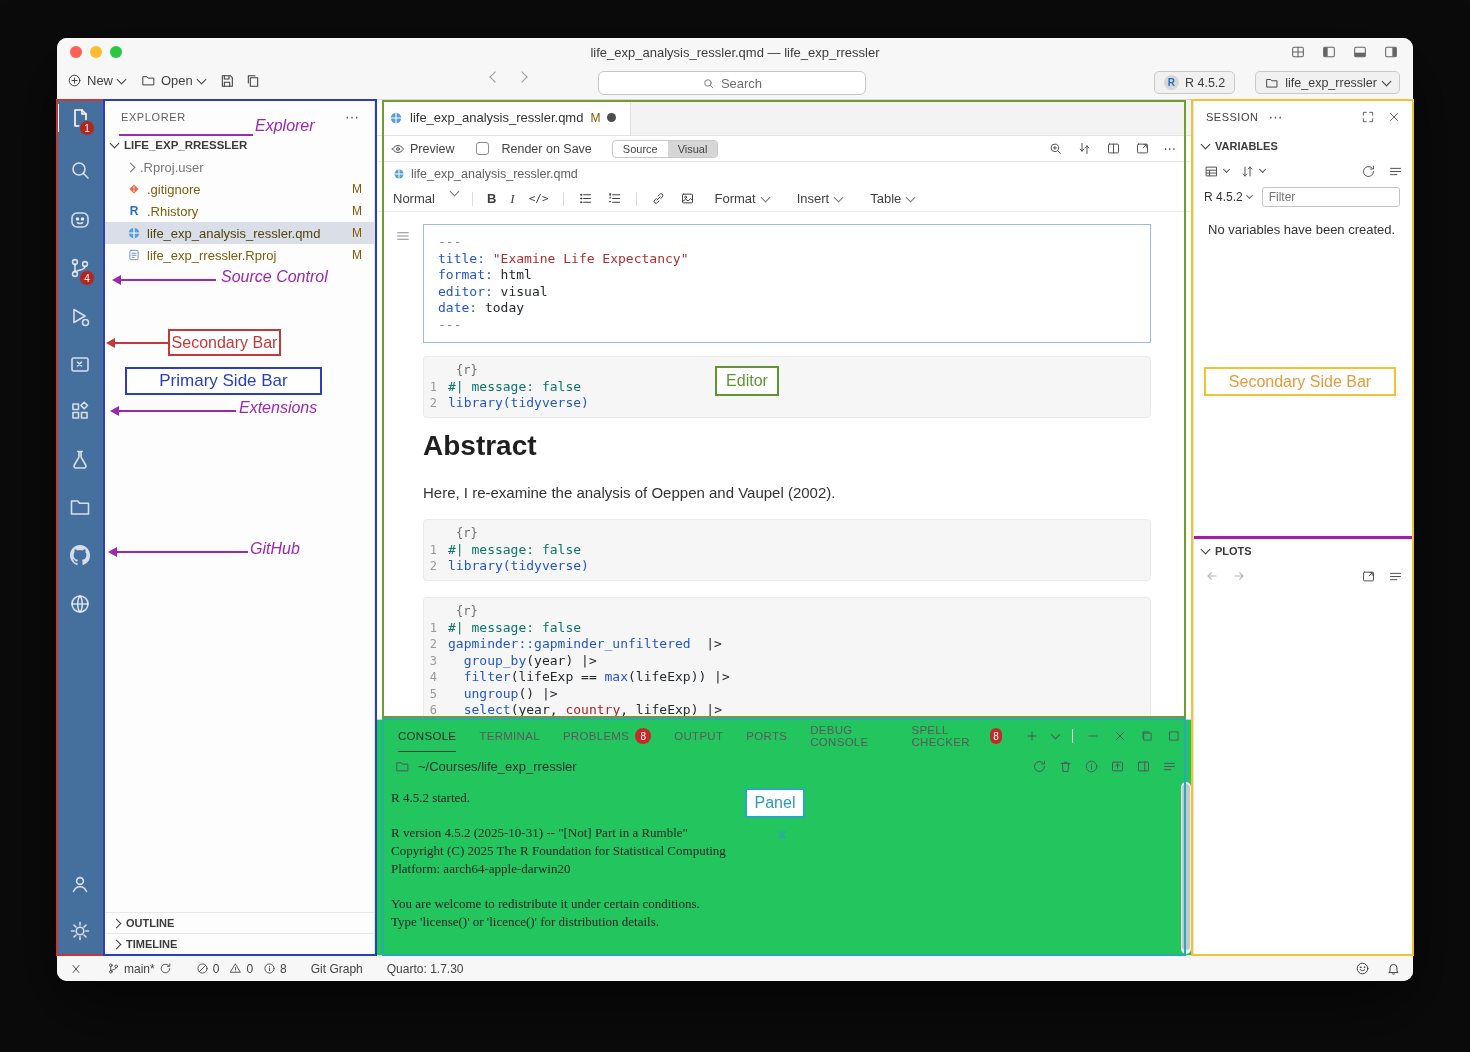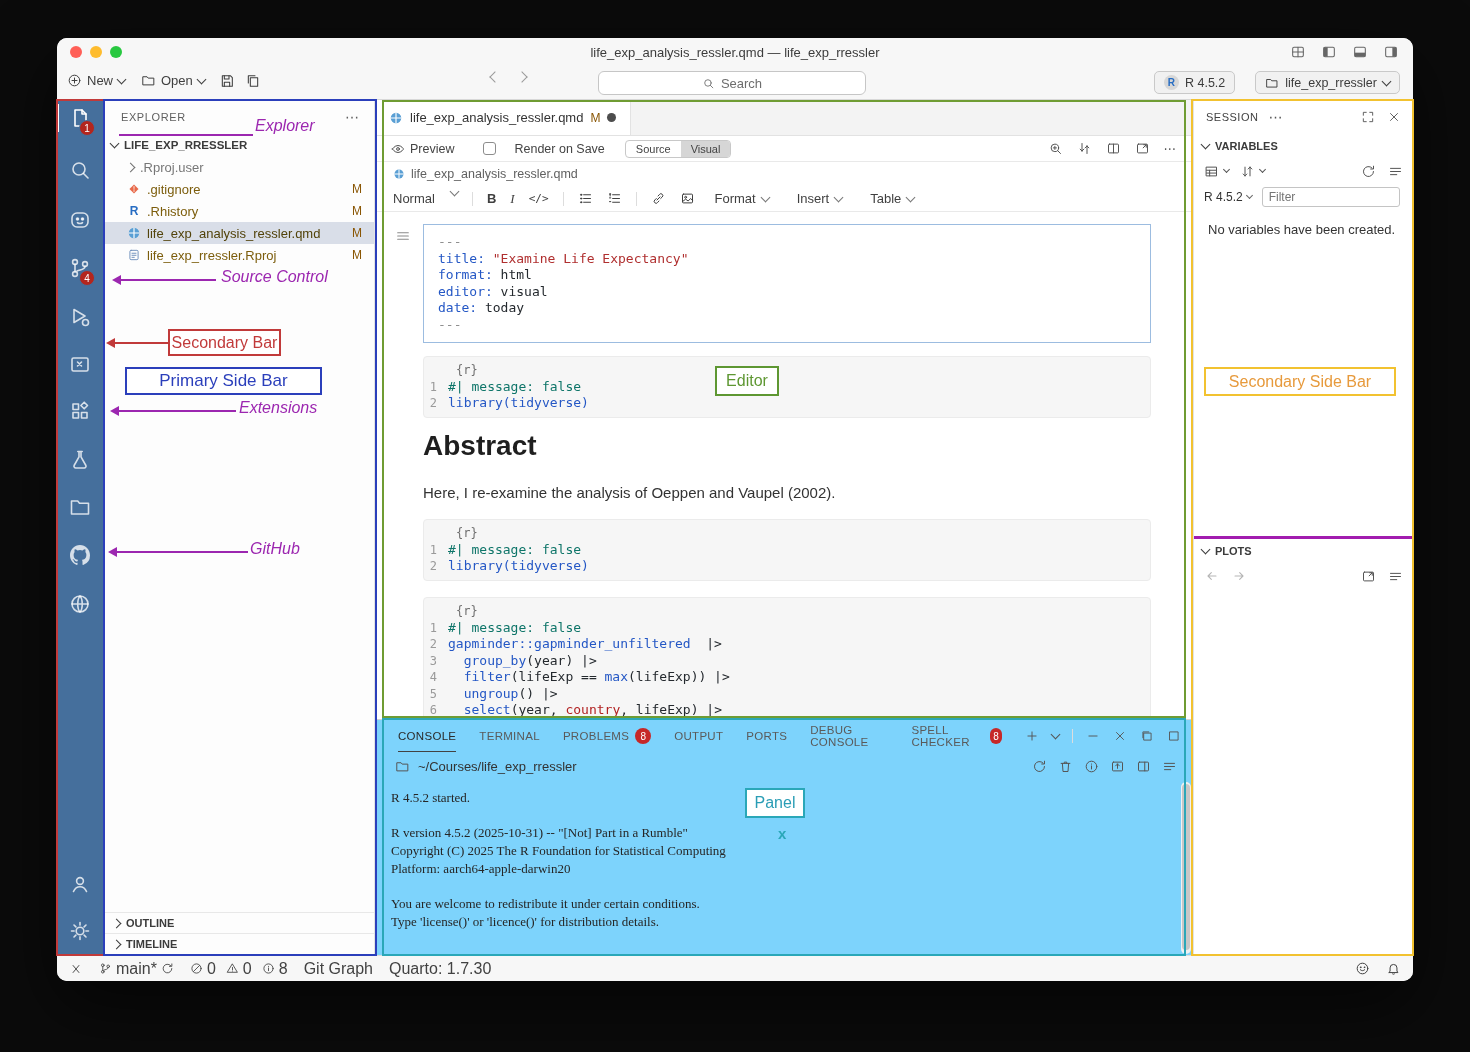--- a/index.html
+++ b/index.html
@@ -55,21 +55,21 @@
 .cell{position:absolute;left:48px;width:728px;background:#f6f6f6;border:1px solid #ebebeb;border-radius:4px;padding:5px 0;font-family:"DejaVu Sans Mono",monospace;font-size:13px;line-height:16.5px}
 .cell-lang{padding-left:32px;color:#6e6e6e;font-size:12px}
 .cline{display:flex}
 .ln{width:24px;text-align:right;color:#9a9a9a;padding-right:11px;font-size:12px;flex:none}
 .lc{white-space:pre;color:#24292e}
 .cmt{color:#0e7569}.fn{color:#2457c5}.argred{color:#b22222}
 .h1{position:absolute;left:48px;top:218px;font-size:28px;font-weight:bold;color:#1f1f1f}
 .para{position:absolute;left:48px;top:272px;font-size:15px;color:#333}
 .hamb{position:absolute;left:20px;top:16px;width:16px;color:#8a8a8a}
 
-.panel{position:absolute;left:0;top:619px;width:818px;height:236px;background:#7dd3fc;border-top:1px solid #d5d5d5}
+.panel{position:absolute;left:0;top:619px;width:818px;height:236px;background:#22c55e;border-top:1px solid #d5d5d5}
 .ptabs{height:32px;display:flex;align-items:center;gap:23px;padding:0 12px 0 23px;font-size:11.5px;letter-spacing:.3px;color:#5a5a5a}
 .ptab{display:flex;align-items:center;gap:6px;height:32px}
 .ptab.on{color:#2b2b2b;border-bottom:1px solid #424242}
 .pbadge{width:16px;height:16px;border-radius:8px;background:#c62828;color:#fff;font-size:10px;display:flex;align-items:center;justify-content:center;letter-spacing:0}
 .pctrl{margin-left:auto;display:flex;align-items:center;gap:13px;color:#555}
 .cwdrow{height:28px;display:flex;align-items:center;gap:8px;padding:0 16px 0 20px;font-size:13px;color:#333}
 .cwdic{margin-left:auto;display:flex;align-items:center;gap:11px;color:#555}
 .console{position:relative;height:176px;padding:9px 20px 0 16px;font-family:Liberation Serif, serif;font-size:13px;line-height:17.7px;color:#262626}
 .cns-line{white-space:pre;min-height:17.7px}
 .scrt{position:absolute;right:2px;top:62px;width:10px;height:172px;background:#f1f1f1;border-radius:5px}
@@ -77,21 +77,21 @@
 
 .secondary{position:absolute;left:1136px;top:62px;width:220px;height:855px;background:#fff;border-left:1px solid #e3e3e3}
 .sx-head{height:34px;display:flex;align-items:center;gap:10px;padding:0 12px;font-size:11px;letter-spacing:.5px;color:#424242}
 .sx-sect{height:24px;display:flex;align-items:center;gap:6px;padding:0 8px;font-size:11px;font-weight:bold;color:#3b3b3b}
 .sx-tools{height:26px;display:flex;align-items:center;gap:5px;padding:0 10px;color:#555}
 .sx-run{height:26px;display:flex;align-items:center;gap:4px;padding:0 10px;font-size:12px;color:#333}
 .filter{width:138px;height:20px;border:1px solid #c4c4c4;border-radius:3px;font-size:12px;padding:0 6px;color:#333;margin-left:6px;font-family:"Liberation Sans",sans-serif}
 .sx-empty{padding:12px 14px;font-size:13px;color:#333}
 .plots{position:absolute;left:0;top:436px;width:100%;border-top:3px solid #a21caf}
 
-.statusbar{position:absolute;left:0;top:917px;width:100%;height:26px;background:#f7f7f7;border-top:1px solid #dcdcdc;display:flex;align-items:center;gap:16px;padding:0 12px;font-size:16px;color:#424242}
+.statusbar{position:absolute;left:0;top:917px;width:100%;height:26px;background:#f7f7f7;border-top:1px solid #dcdcdc;display:flex;align-items:center;gap:24px;padding:0 12px;font-size:12px;color:#424242}
 .sb-it{display:flex;align-items:center;gap:4px}
 
 .anno{position:absolute;z-index:60;pointer-events:none}
 .abox{border-style:solid;display:flex;align-items:center;justify-content:center;font-size:16px}
 .alabel{font-style:italic;font-size:16px;color:#9c27b0}
 .aline{position:absolute;height:2px;z-index:60;pointer-events:none}
 .ahead{position:absolute;width:0;height:0;border-top:5px solid transparent;border-bottom:5px solid transparent;z-index:60;pointer-events:none}
 .rect{position:absolute;z-index:55;pointer-events:none;border-style:solid;border-width:2px}
 </style>
 </head>
@@ -342,21 +342,21 @@
       </div>
     </div>
     <div class="etoolbar">
       <span style="display:flex;align-items:center;gap:5px">
         <svg class="ic" width="14" height="14" viewBox="0 0 24 24">
             <path d="M2.5 12s3.5-6 9.5-6 9.5 6 9.5 6-3.5 6-9.5 6-9.5-6-9.5-6z"></path>
             <circle cx="12" cy="12" r="2.4"></circle>
           </svg>
         <span>Preview</span>
       </span>
-      <span style="display:flex;align-items:center;gap:18px;margin-left:19px">
+      <span style="display:flex;align-items:center;gap:12px;margin-left:12px">
         <span style="width:13px;height:13px;border:1px solid #8d8d8d;border-radius:3px;background:#fff"></span>
         <span>Render on Save</span>
       </span>
       <span class="seg">
         <span>Source</span>
         <span class="on">Visual</span>
       </span>
       <span style="margin-left:auto;display:flex;gap:14px;color:#555;align-items:center">
         <span>
             <svg class="ic" width="15" height="15" viewBox="0 0 24 24">

